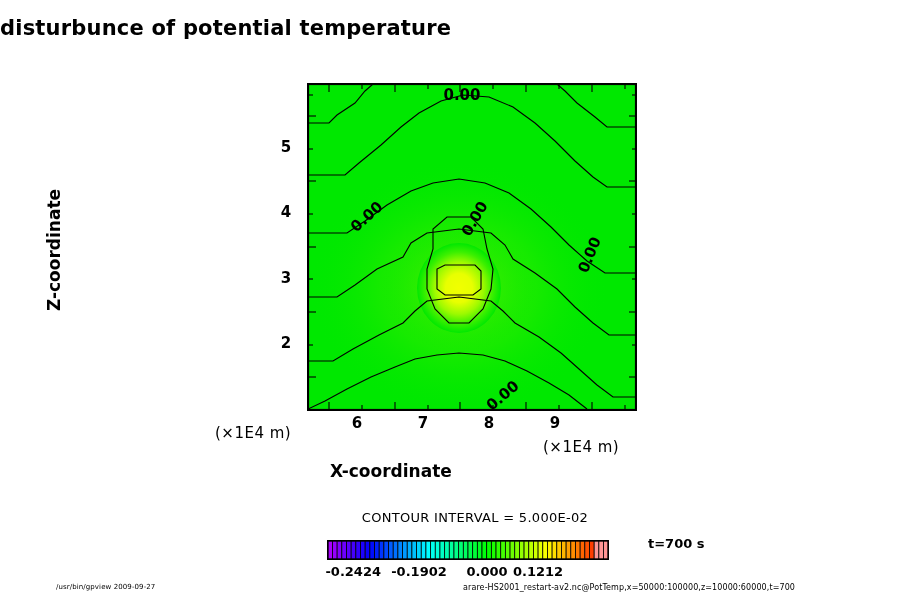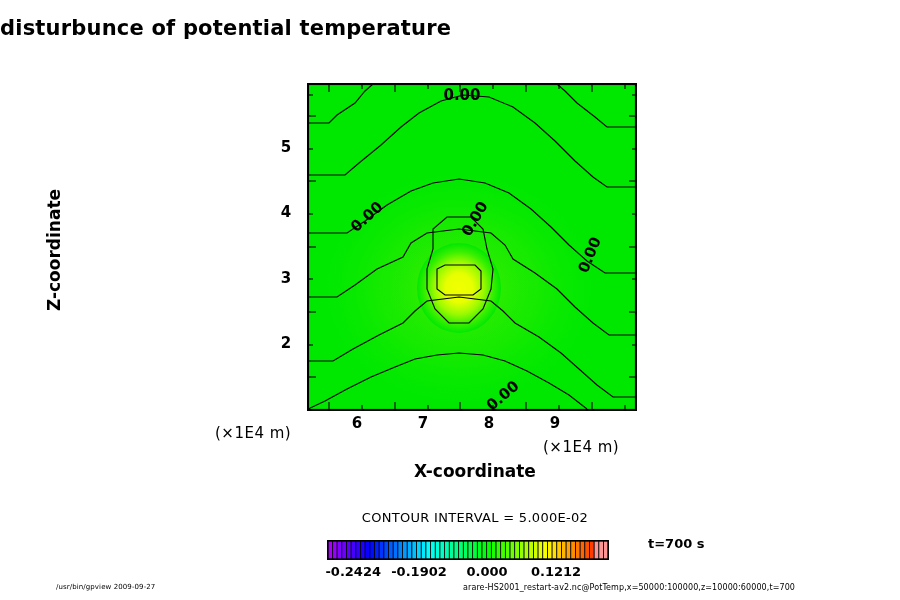--- a/index.html
+++ b/index.html
@@ -39,21 +39,21 @@
     top: 240px;
     width: 160px;
     text-align: center;
     transform: rotate(-90deg);
     transform-origin: center center;
   }
   #x-axis-title {
     left: 330px;
     top: 461px;
     width: 290px;
-    text-align: center;
+    text-align: left;
   }
   .tick-label {
     position: absolute;
     font-size: 15px;
     font-weight: bold;
     text-align: center;
   }
   .unit-label {
     position: absolute;
     font-size: 15px;
@@ -308,19 +308,19 @@
       <rect x="271.8533333333333" y="0.8" width="4.673333333333333" height="18.4" fill="rgb(255,150,150)" stroke="#000000" stroke-width="0.8"></rect>
       <rect x="276.52666666666664" y="0.8" width="4.673333333333333" height="18.4" fill="rgb(255,150,150)" stroke="#000000" stroke-width="0.8"></rect>
     </g>
   <rect x="0.8" y="0.8" width="280.4" height="18.4" fill="none" stroke="#000000" stroke-width="1.6"></rect>
 </svg>
 
 <div id="colorbar-labels">
   <div class="cb-label" style="left:4px;text-align:right;">-0.2424</div>
   <div class="cb-label" style="left:72px;">-0.1902</div>
   <div class="cb-label" style="left:140px;">0.000</div>
-  <div class="cb-label" style="left:209px;">0.1212</div>
+  <div class="cb-label" style="left:191px;">0.1212</div>
   <div class="cb-label" style="left:268px;margin-top:35px;">0.2424</div>
 </div>
 
 <div id="time-label">t=700 s</div>
 <div id="source-caption">arare-HS2001_restart-av2.nc@PotTemp,x=50000:100000,z=10000:60000,t=700</div>
 <div id="app-stamp">/usr/bin/gpview 2009-09-27</div>
 
 </body></html>

